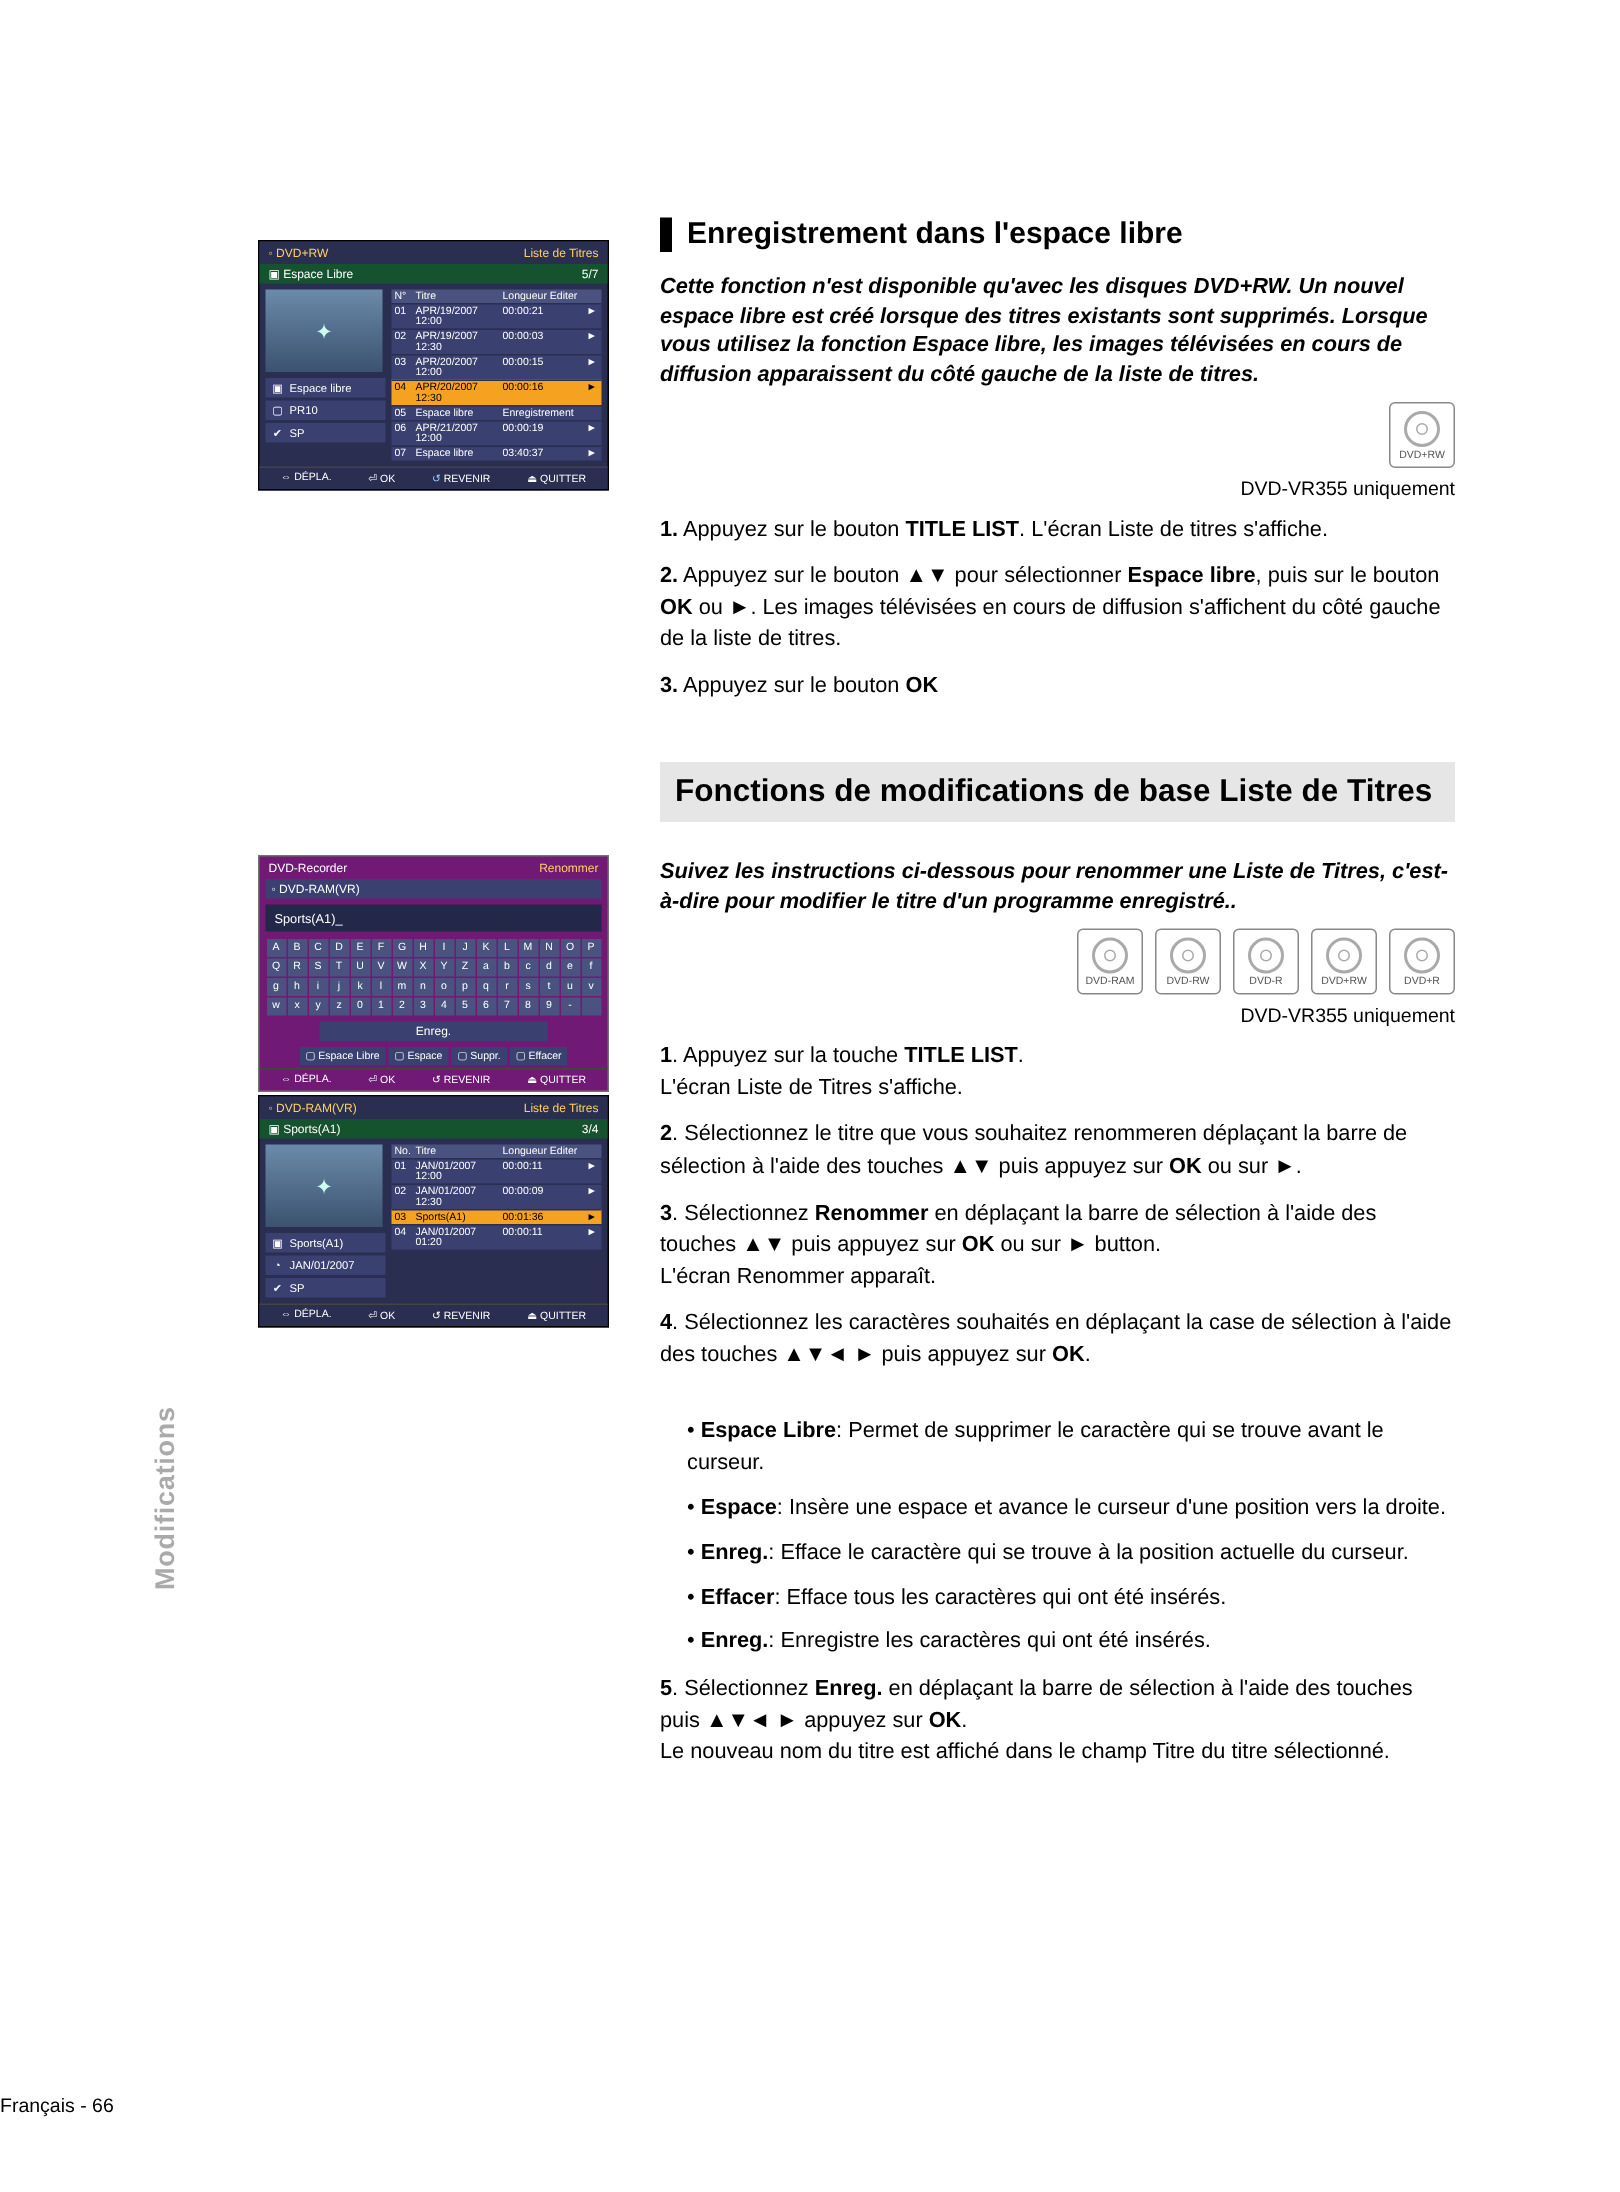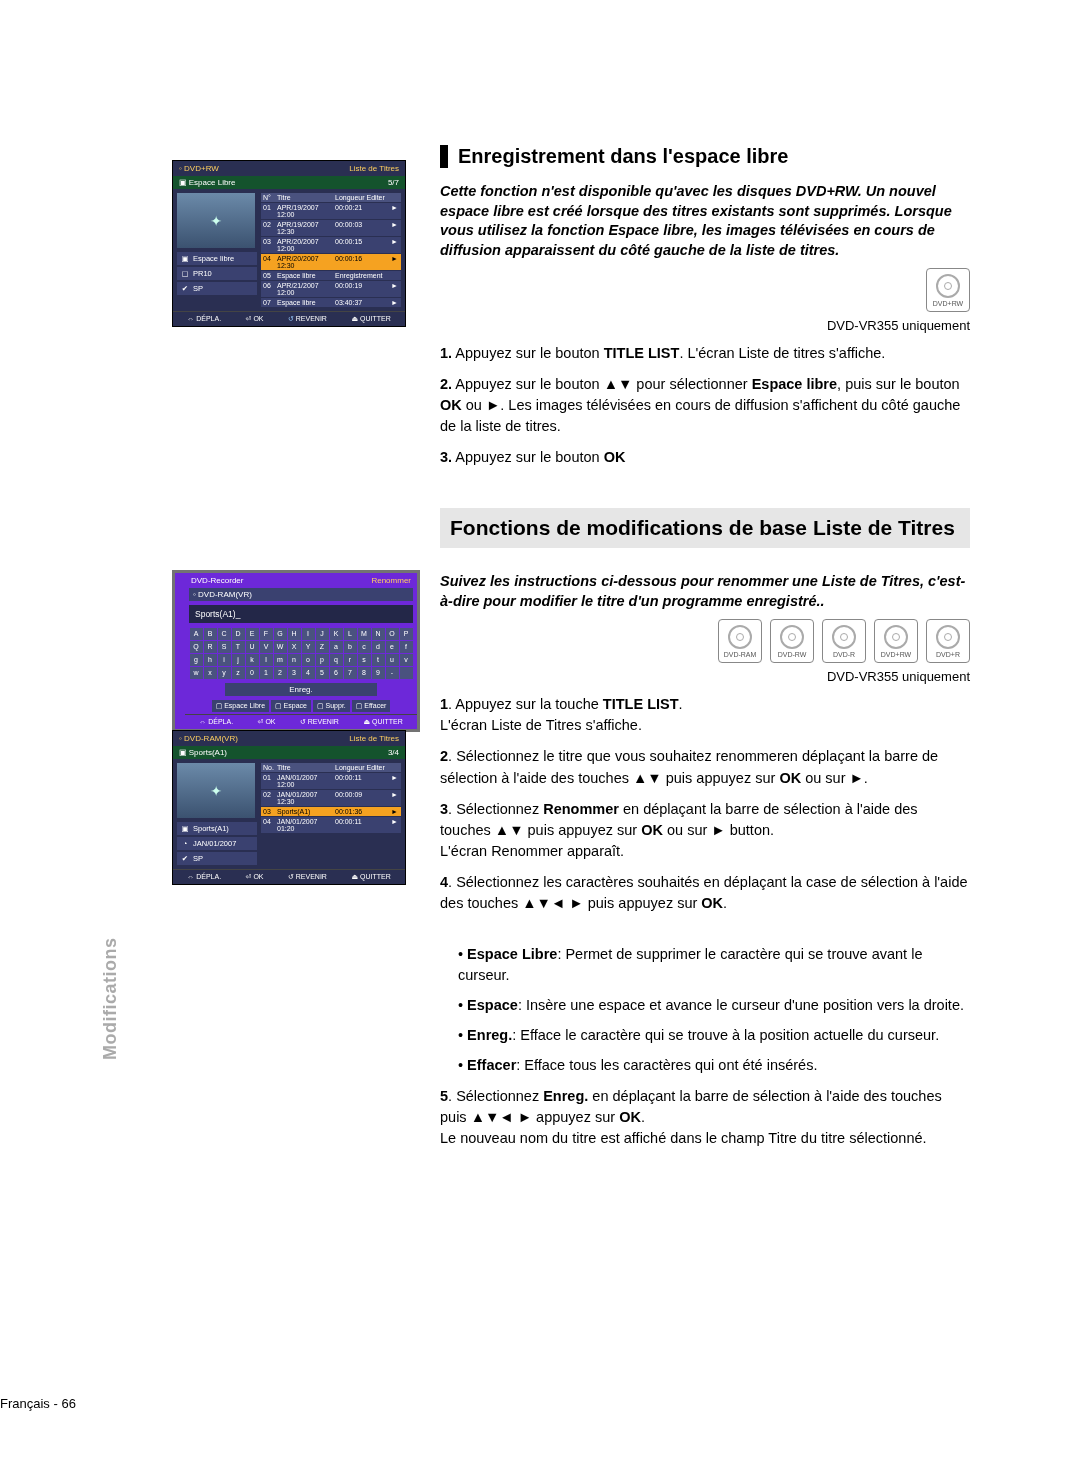--- a/index.html
+++ b/index.html
@@ -37,21 +37,21 @@
   .shot .row{background:#3a4170;border-top:1px solid #2a2f52;}
   .shot .row.hl{background:#f5a221;color:#000;}
   .shot .c1{width:14px;} .shot .c2{width:58px;} .shot .c3{flex:1;} .shot .c4{width:8px;}
   .shot .side{width:80px;margin:0 4px 4px 4px;font-size:7.5px;}
   .shot .side .srow{background:#3a4170;margin-top:2px;padding:2px 4px;display:flex;align-items:center;gap:4px;}
   .shot .ctrl{display:flex;justify-content:space-around;background:#2a2f52;padding:3px 2px;font-size:7px;border-top:1px solid #444;}
   .shot .ctrl span{color:#fff;}
   .shot .ctrl .g{color:#9cf;}
 
   
-  .kshot{position:absolute;width:232px;background:#6d28d9;border:3px solid #737373;font-size:8px;color:#fff;padding-left:10px;}
+  .kshot{position:absolute;width:232px;background:#701a75;border:1px solid #737373;font-size:8px;color:#fff;}
   .kshot .tbar{display:flex;justify-content:space-between;padding:3px 6px;}
   .kshot .tbar .r{color:#ffd060;}
   .kshot .diskline{background:#3a4170;margin:0 4px;padding:2px 4px;font-size:8px;}
   .kshot .namebox{background:#232748;margin:4px;padding:4px 6px;font-size:8.5px;}
   .kshot .kbd{margin:0 4px 4px 4px;}
   .kshot .krow{display:flex;}
   .kshot .key{flex:1;text-align:center;background:#4a527f;margin:0.5px;font-size:7px;line-height:12px;height:12px;}
   .kshot .funcs{display:flex;justify-content:center;gap:2px;margin:2px 4px;}
   .kshot .fbtn{background:#3a4170;font-size:7px;padding:2px 4px;}
   .kshot .enreg{background:#3a4170;text-align:center;margin:2px 40px 4px 40px;font-size:8px;padding:2px 0;}
@@ -362,20 +362,21 @@
         <li><b>1</b>. Appuyez sur la touche <b>TITLE LIST</b>.<br>L'écran Liste de Titres s'affiche.</li>
         <li><b>2</b>. Sélectionnez le titre que vous souhaitez renommeren déplaçant la barre de sélection à l'aide des touches ▲▼ puis appuyez sur <b>OK</b> ou sur ►.</li>
         <li><b>3</b>. Sélectionnez <b>Renommer</b> en déplaçant la barre de sélection à l'aide des touches ▲▼ puis appuyez sur <b>OK</b> ou sur ► button.<br>L'écran Renommer apparaît.</li>
         <li><b>4</b>. Sélectionnez les caractères souhaités en déplaçant la case de sélection à l'aide des touches ▲▼◄ ► puis appuyez sur <b>OK</b>.</li>
       </ol>
     <ul class="bullets" id="bullets">
         <li><b>Espace Libre</b>: Permet de supprimer le caractère qui se trouve avant le curseur.</li>
         <li><b>Espace</b>: Insère une espace et avance le curseur d'une position vers la droite.</li>
         <li><b>Enreg.</b>: Efface le caractère qui se trouve à la position actuelle du curseur.</li>
         <li><b>Effacer</b>: Efface tous les caractères qui ont été insérés.</li>
+        <li><b>Enreg.</b>: Enregistre les caractères qui ont été insérés.</li>
       </ul>
     <ol class="steps" id="step5">
         <li><b>5</b>. Sélectionnez <b>Enreg.</b> en déplaçant la barre de sélection à l'aide des touches puis ▲▼◄ ► appuyez sur <b>OK</b>.<br>Le nouveau nom du titre est affiché dans le champ Titre du titre sélectionné.</li>
       </ol>
   </div>
 
   <div class="side-label">Modifications</div>
   <div class="footer">Français - 66</div>
 </div>
 

